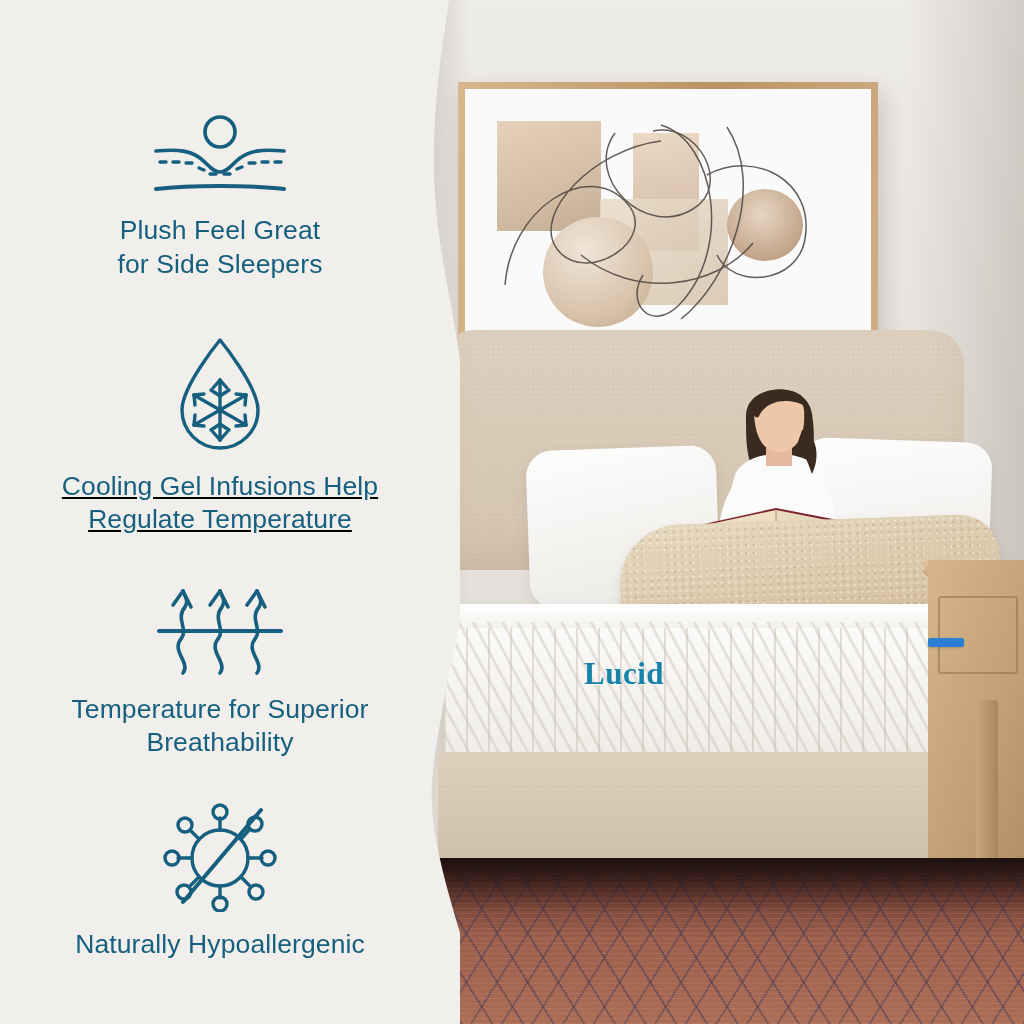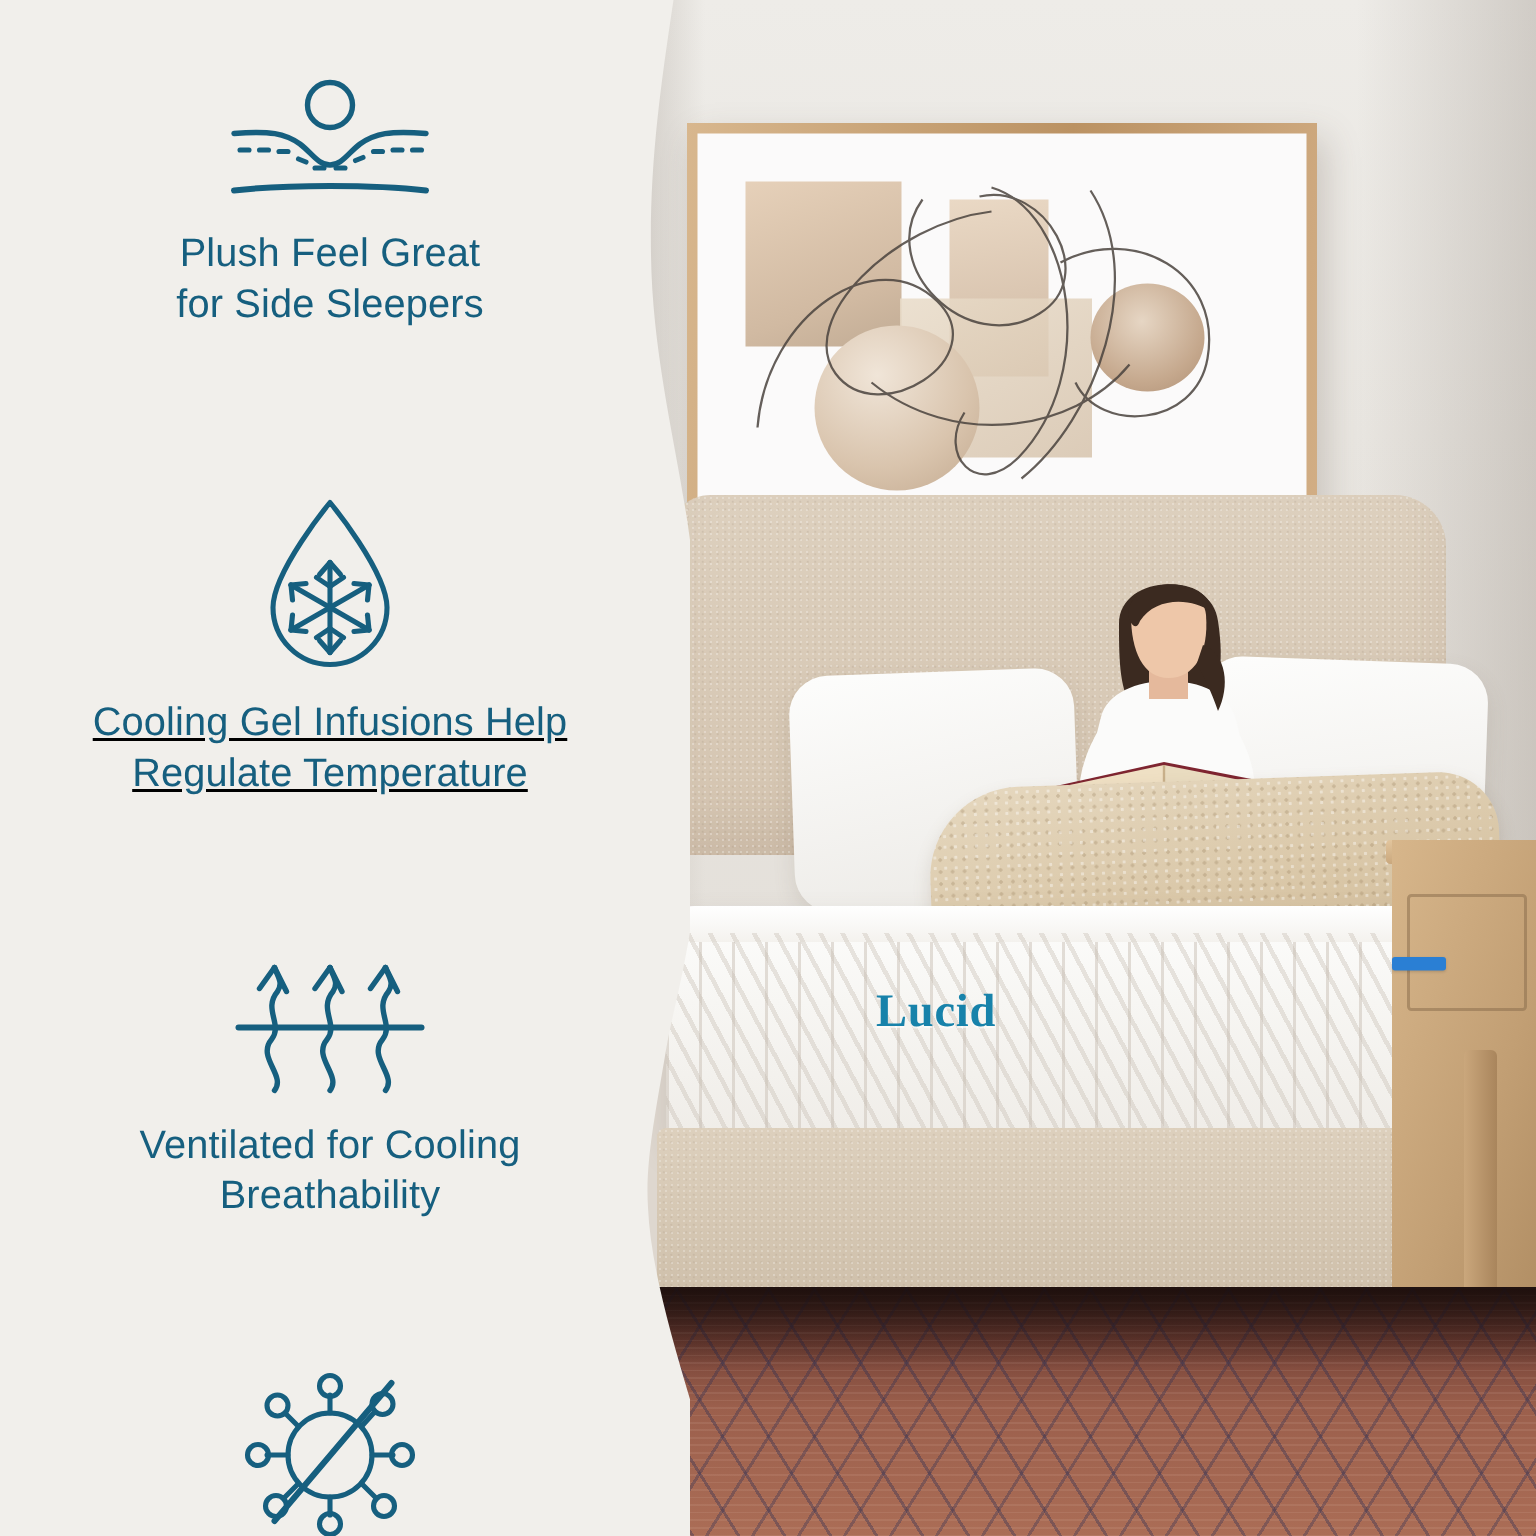--- a/index.html
+++ b/index.html
@@ -209,21 +209,21 @@
 
   
   .panel {
     position:absolute; top:0; left:0; width:460px; height:1024px;
     z-index:5; pointer-events:none;
   }
   .features {
     position:absolute; top:0; left:0; width:440px; height:1024px;
     z-index:6;
     display:flex; flex-direction:column;
-    justify-content:space-between; align-items:center;
+    justify-content:center; align-items:center;
   }
   .feature { width:100%; text-align:center; }
   .feature .ico { display:block; margin:0 auto; }
   .feature .label {
     color:#165f7f;
     font-size:26.5px;
     line-height:1.27;
     letter-spacing:.1px;
     margin-top:16px;
     white-space:pre-line;
@@ -399,21 +399,21 @@
           <path d="M28,10 L18,24"></path>
             <path d="M28,10 L36,26"></path>
           <path d="M65,92 C73,82 53,70 63,58 C71,48 57,38 67,26 C71,20 67,16 65,10"></path>
           <path d="M65,10 L55,24"></path>
             <path d="M65,10 L73,26"></path>
           <path d="M102,92 C110,82 90,70 100,58 C108,48 94,38 104,26 C108,20 104,16 102,10"></path>
           <path d="M102,10 L92,24"></path>
             <path d="M102,10 L110,26"></path>
         </g>
       </svg>
-      <div class="label">Ventilated for Cooling
+      <div class="label">Temperature for Superior
 Breathability</div>
     </div>
 
     <div class="feature f4">
       <svg class="ico" width="118" height="110" viewBox="0 0 118 110">
         <g fill="none" stroke="#165f7f" stroke-width="3.4" stroke-linecap="round">
           <circle cx="59" cy="56" r="28"></circle>
 
           <path d="M59,28 V16"></path>
             <path d="M38,37 L29,28"></path>
@@ -429,16 +429,17 @@
           <circle cx="11" cy="56" r="7"></circle>
             <circle cx="23" cy="90" r="7"></circle>
           <circle cx="59" cy="102" r="7"></circle>
             <circle cx="95" cy="90" r="7"></circle>
           <circle cx="107" cy="56" r="7"></circle>
             <circle cx="94" cy="22" r="7"></circle>
 
           <path d="M22,100 L100,8" stroke-width="4"></path>
         </g>
       </svg>
+      <div class="label">Naturally Hypoallergenic</div>
     </div>
 
   </div>
 </div>
 
 </body></html>

